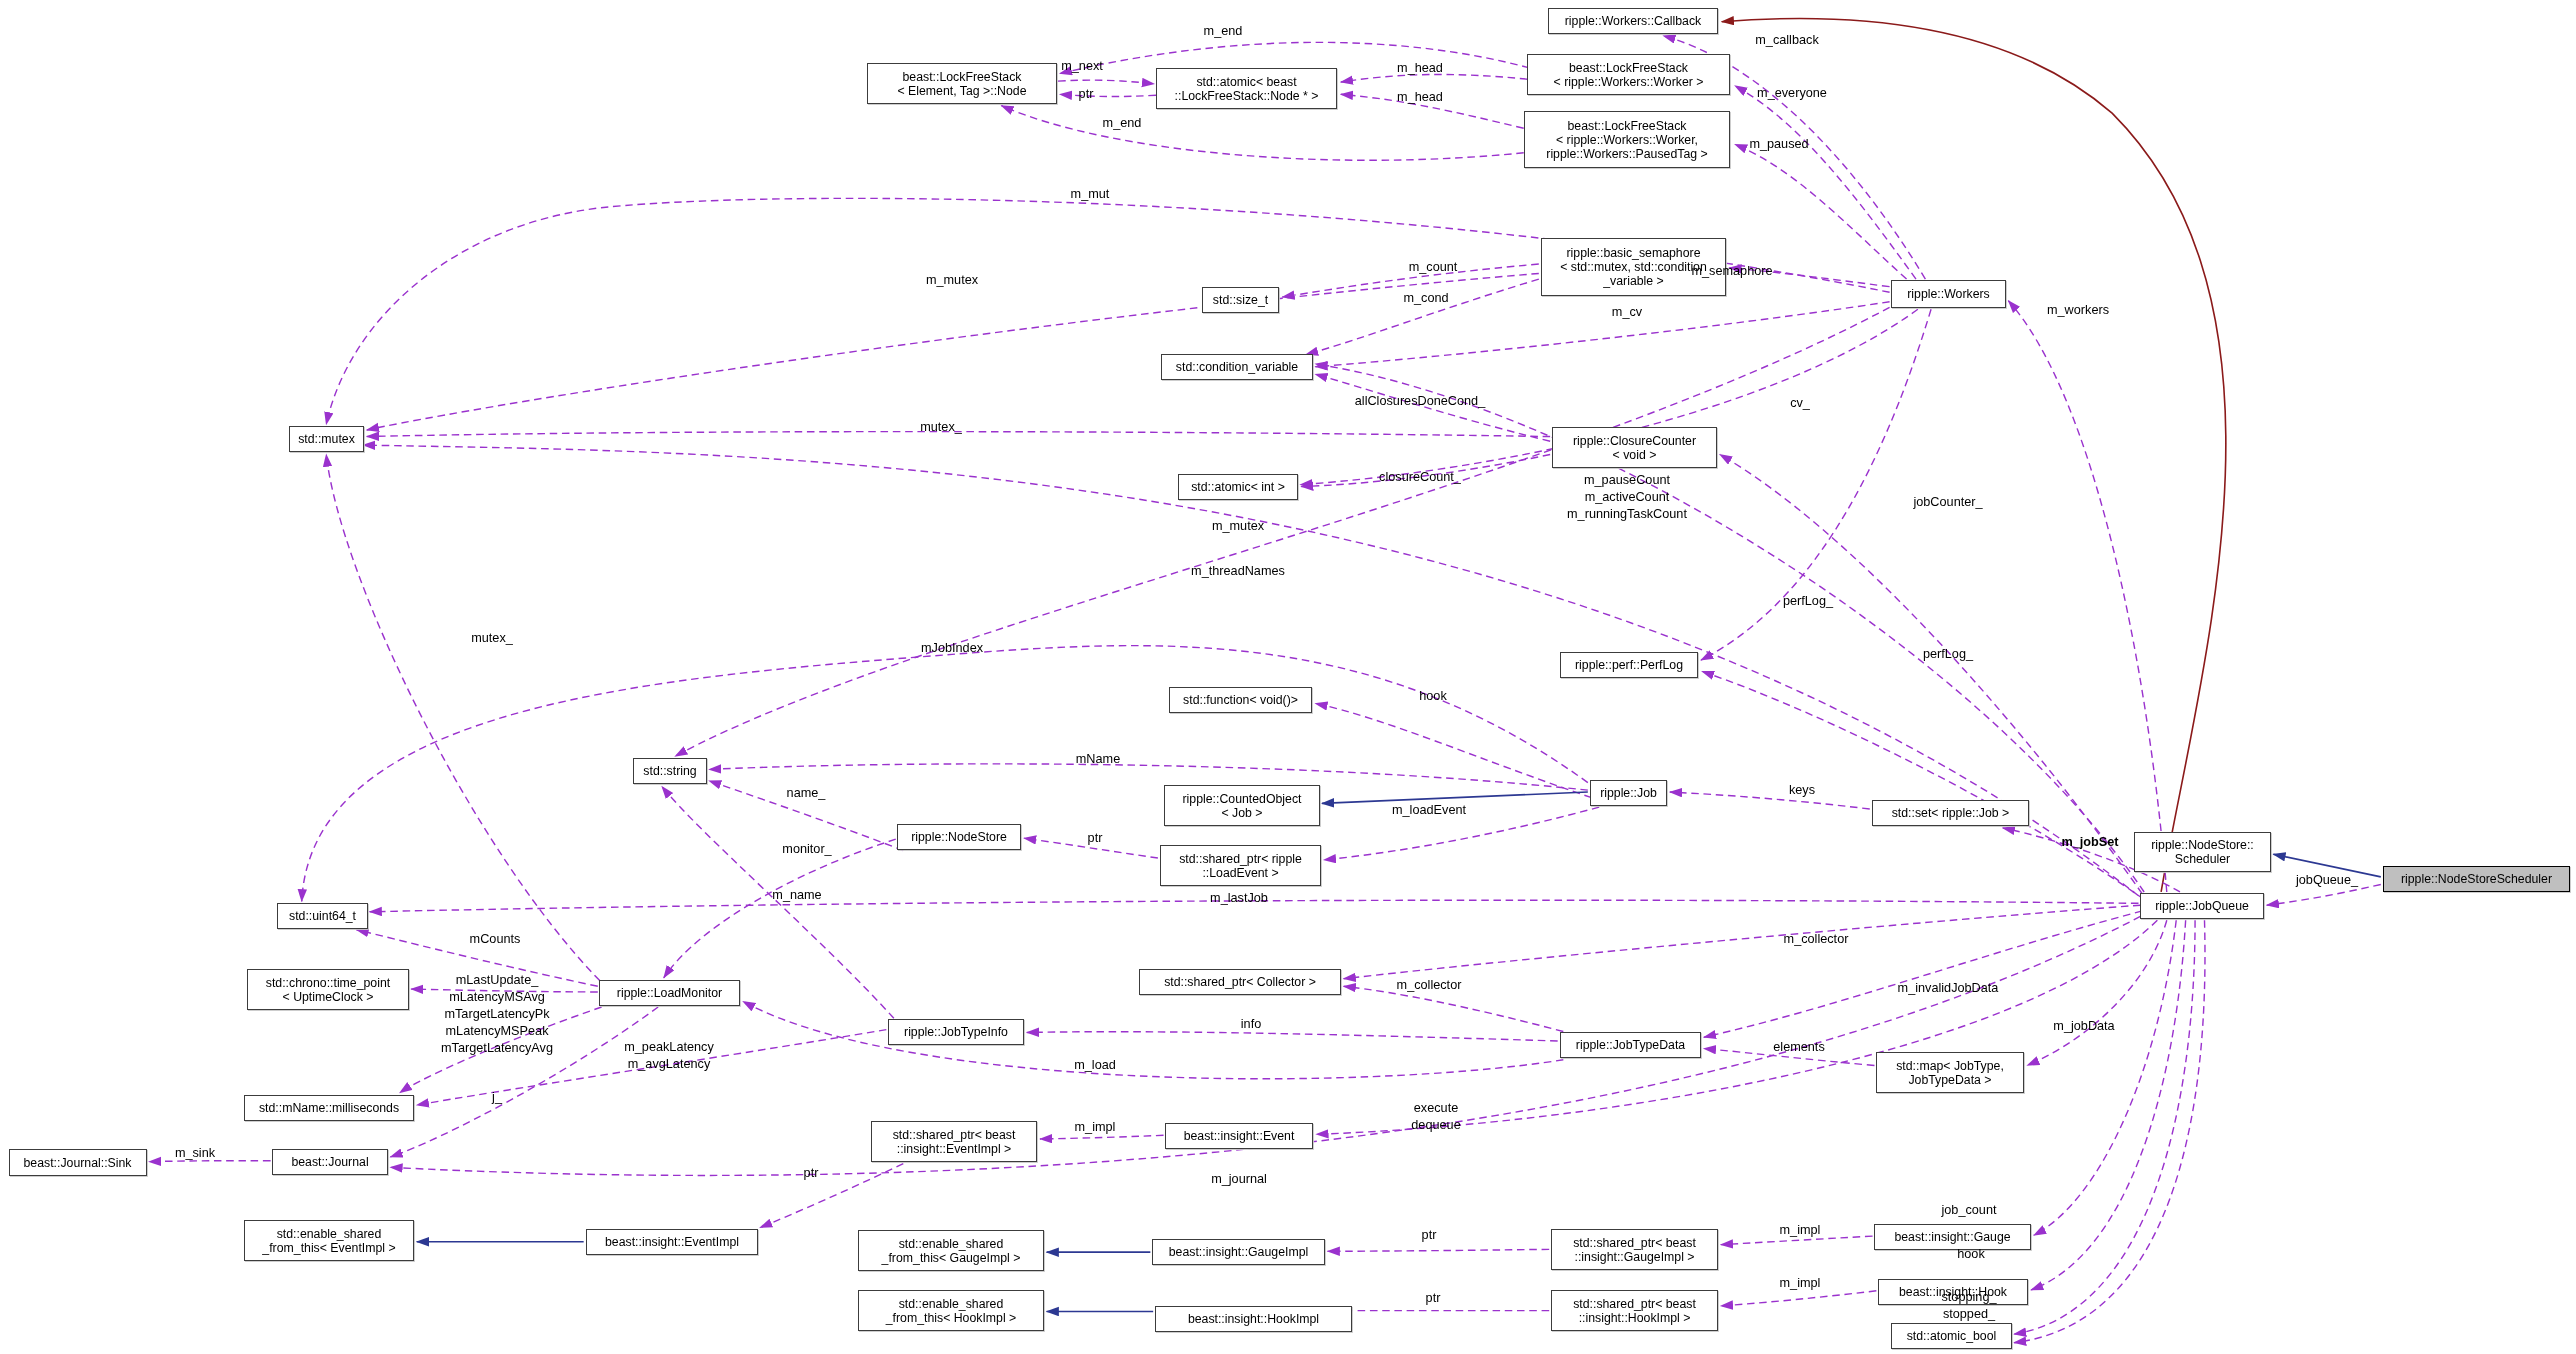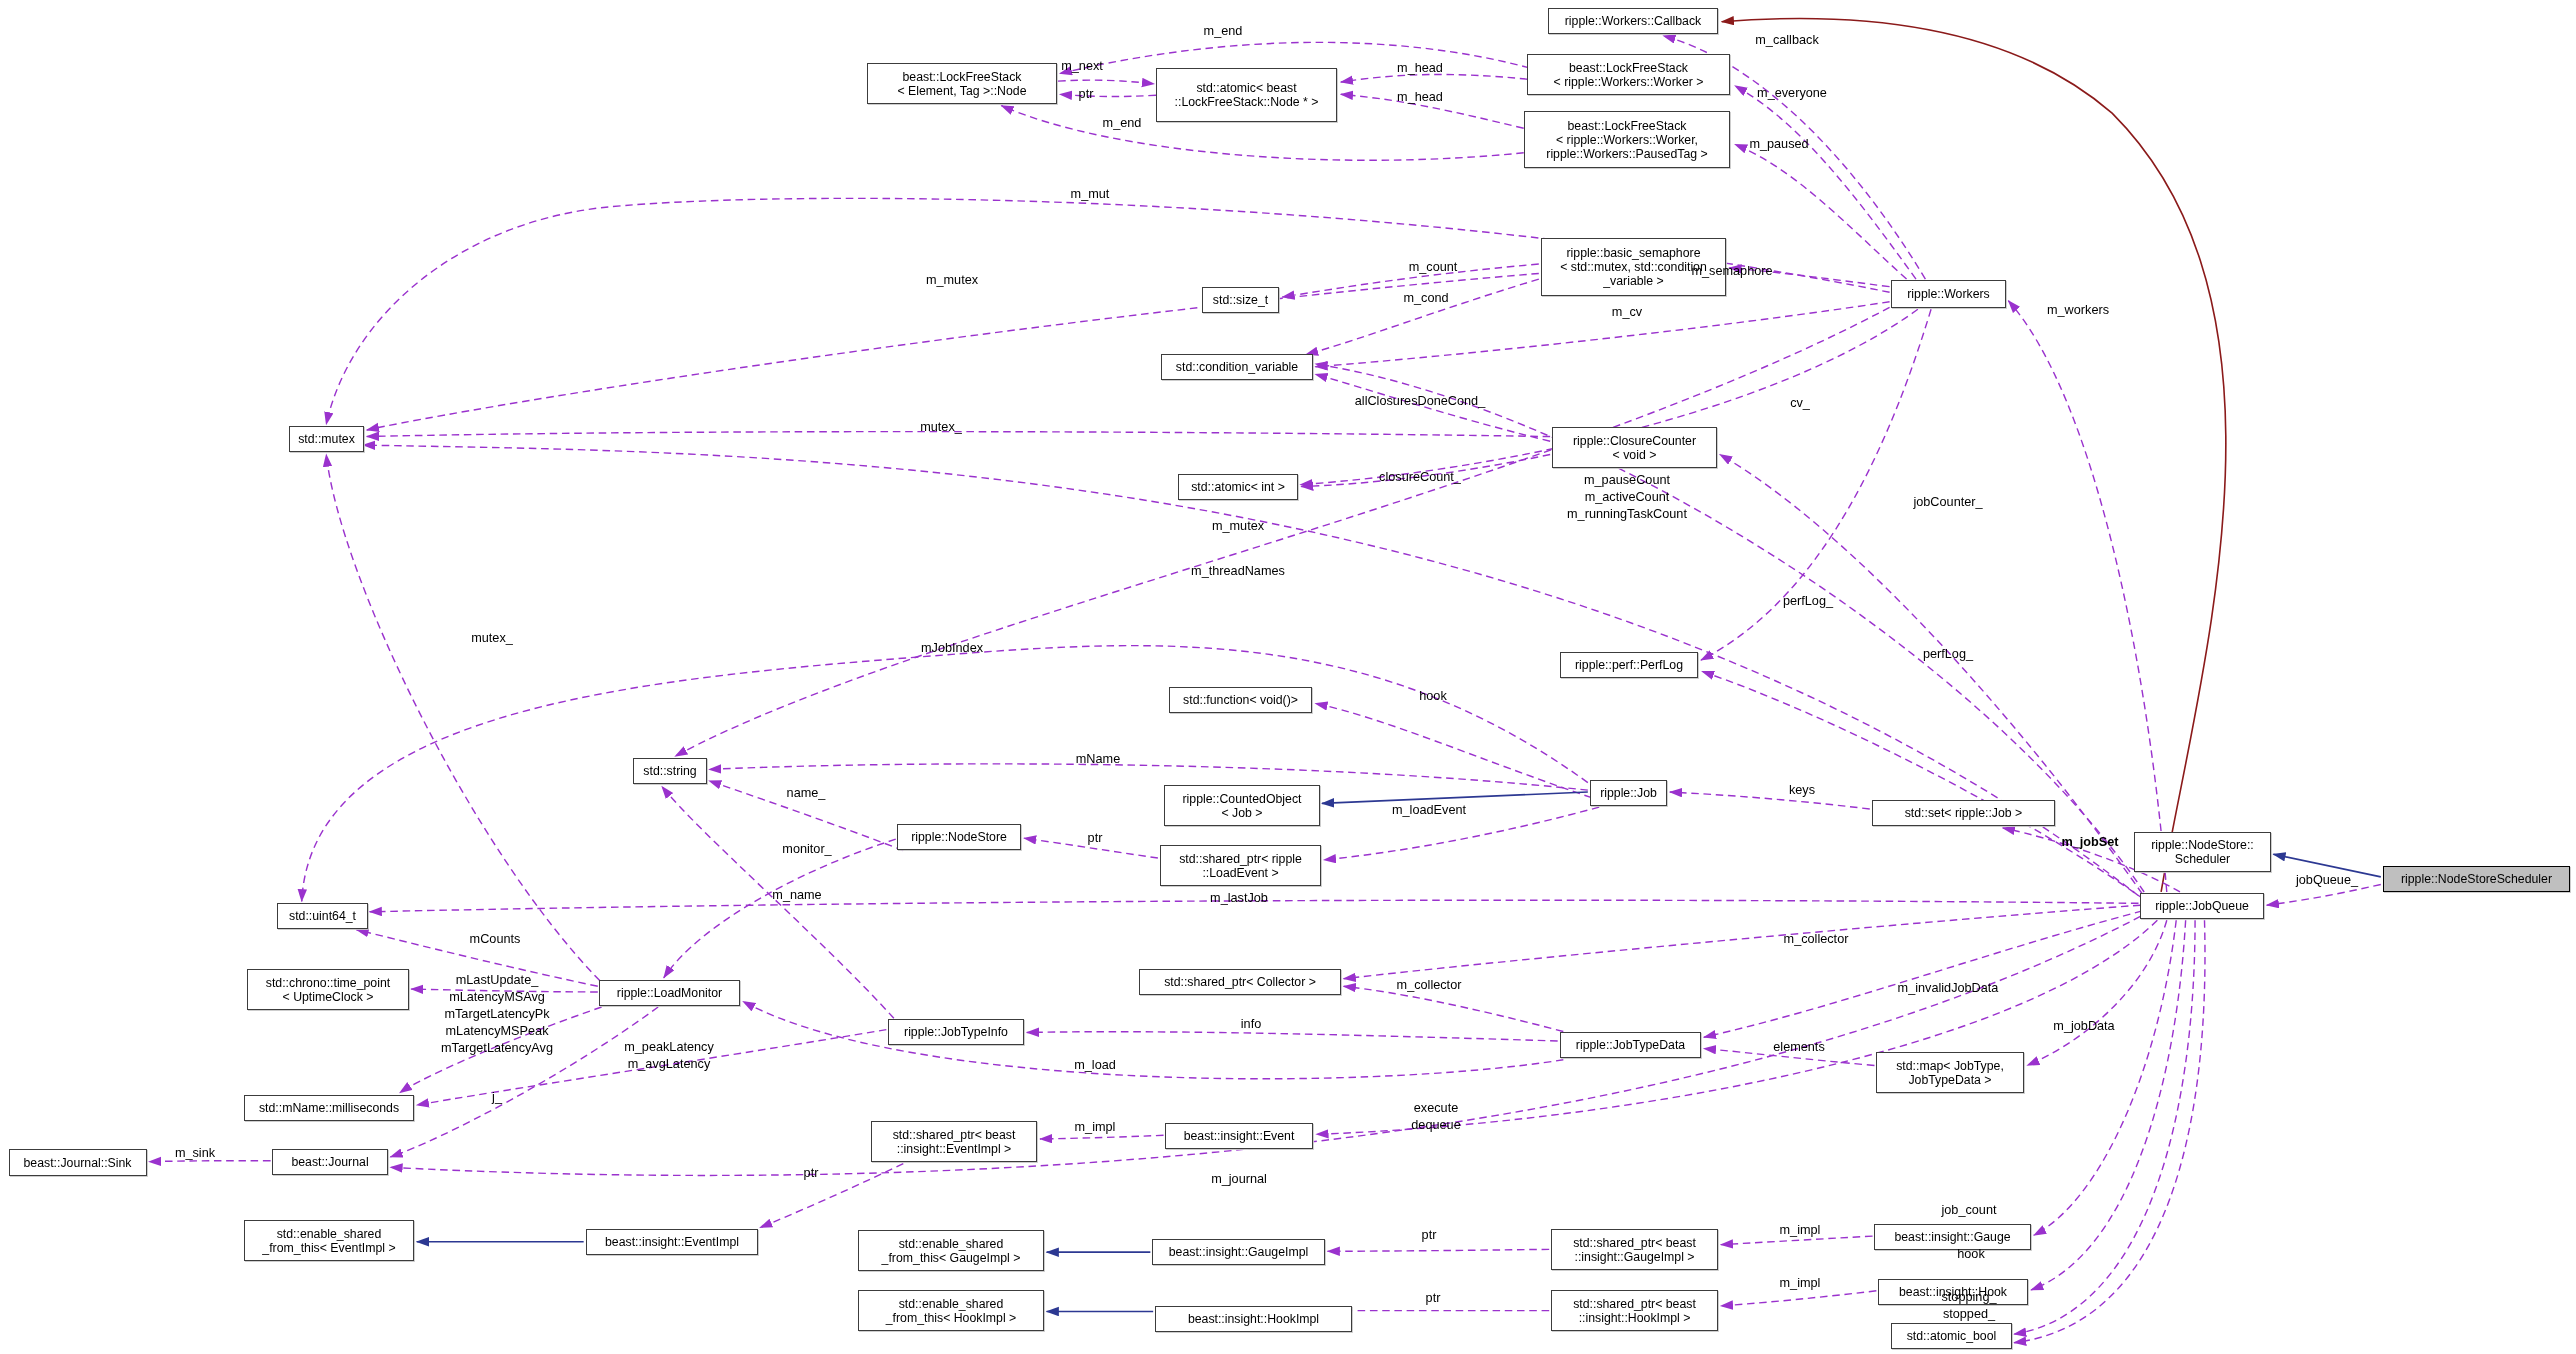--- a/index.html
+++ b/index.html
@@ -98,21 +98,21 @@
         <path d="M2328,976 C2328,1180 2278,1392 2136,1415" fill="none" stroke="#9a32cd" stroke-width="1.5" stroke-dasharray="8,5" marker-end="url(#arrow-usage)"></path>
         <path d="M2338,976 C2344,1190 2300,1404 2136,1424" fill="none" stroke="#9a32cd" stroke-width="1.5" stroke-dasharray="8,5" marker-end="url(#arrow-usage)"></path>
         <path d="M2298,946 C2278,700 2220,420 2130,319" fill="none" stroke="#9a32cd" stroke-width="1.5" stroke-dasharray="8,5" marker-end="url(#arrow-usage)"></path>
         <path d="M287,1231 C240,1231 200,1231 158,1232" fill="none" stroke="#9a32cd" stroke-width="1.5" stroke-dasharray="8,5" marker-end="url(#arrow-usage)"></path>
         <path d="M2274,954 C2150,866 1950,762 1805,712" fill="none" stroke="#9a32cd" stroke-width="1.5" stroke-dasharray="8,5" marker-end="url(#arrow-usage)"></path>
       </g>
   </svg>
   <div id="nodes">
       <div class="node" style="left: 867px; top: 63px; width: 190px; height: 41px;">beast::LockFreeStack
 &lt; Element, Tag &gt;::Node</div>
-      <div class="node" style="left: 1156px; top: 68px; width: 181px; height: 54px;">std::atomic&lt; beast
+      <div class="node" style="left: 1156px; top: 68px; width: 181px; height: 41px;">std::atomic&lt; beast
 ::LockFreeStack::Node * &gt;</div>
       <div class="node" style="left: 1548px; top: 7.5px; width: 170px; height: 26.4px;">ripple::Workers::Callback</div>
       <div class="node" style="left: 1527px; top: 54px; width: 203px; height: 41px;">beast::LockFreeStack
 &lt; ripple::Workers::Worker &gt;</div>
       <div class="node" style="left: 1524px; top: 111px; width: 206px; height: 57px;">beast::LockFreeStack
 &lt; ripple::Workers::Worker,
 ripple::Workers::PausedTag &gt;</div>
       <div class="node" style="left: 1891px; top: 280px; width: 115px; height: 28px;">ripple::Workers</div>
       <div class="node" style="left: 1541px; top: 238px; width: 185px; height: 58px;">ripple::basic_semaphore
 &lt; std::mutex, std::condition
@@ -122,21 +122,21 @@
       <div class="node" style="left: 1552px; top: 427px; width: 165px; height: 41px;">ripple::ClosureCounter
 &lt; void &gt;</div>
       <div class="node" style="left: 1178px; top: 474px; width: 120px; height: 26.4px;">std::atomic&lt; int &gt;</div>
       <div class="node" style="left: 289px; top: 426px; width: 75px; height: 26.4px;">std::mutex</div>
       <div class="node" style="left: 1560px; top: 652px; width: 138px; height: 26.4px;">ripple::perf::PerfLog</div>
       <div class="node" style="left: 1169px; top: 687px; width: 143px; height: 26.4px;">std::function&lt; void()&gt;</div>
       <div class="node" style="left: 633px; top: 758px; width: 74px; height: 26.4px;">std::string</div>
       <div class="node" style="left: 1164px; top: 785px; width: 156px; height: 41px;">ripple::CountedObject
 &lt; Job &gt;</div>
       <div class="node" style="left: 1590px; top: 780px; width: 77px; height: 26.4px;">ripple::Job</div>
-      <div class="node" style="left: 1872px; top: 800px; width: 183px; height: 26.4px;">std::set&lt; ripple::Job &gt;</div>
+      <div class="node" style="left: 1872px; top: 800px; width: 157px; height: 26.4px;">std::set&lt; ripple::Job &gt;</div>
       <div class="node" style="left: 897px; top: 824px; width: 124px; height: 26.4px;">ripple::NodeStore</div>
       <div class="node" style="left: 1160px; top: 845px; width: 161px; height: 41px;">std::shared_ptr&lt; ripple
 ::LoadEvent &gt;</div>
       <div class="node" style="left: 2134px; top: 832px; width: 137px; height: 40px;">ripple::NodeStore::
 Scheduler</div>
       <div class="node highlight" style="left: 2383px; top: 866px; width: 187px; height: 26.4px;">ripple::NodeStoreScheduler</div>
       <div class="node" style="left: 2140px; top: 893px; width: 124px; height: 26.4px;">ripple::JobQueue</div>
       <div class="node" style="left: 277px; top: 903px; width: 91px; height: 26.4px;">std::uint64_t</div>
       <div class="node" style="left: 247px; top: 969px; width: 162px; height: 41px;">std::chrono::time_point
 &lt; UptimeClock &gt;</div>

